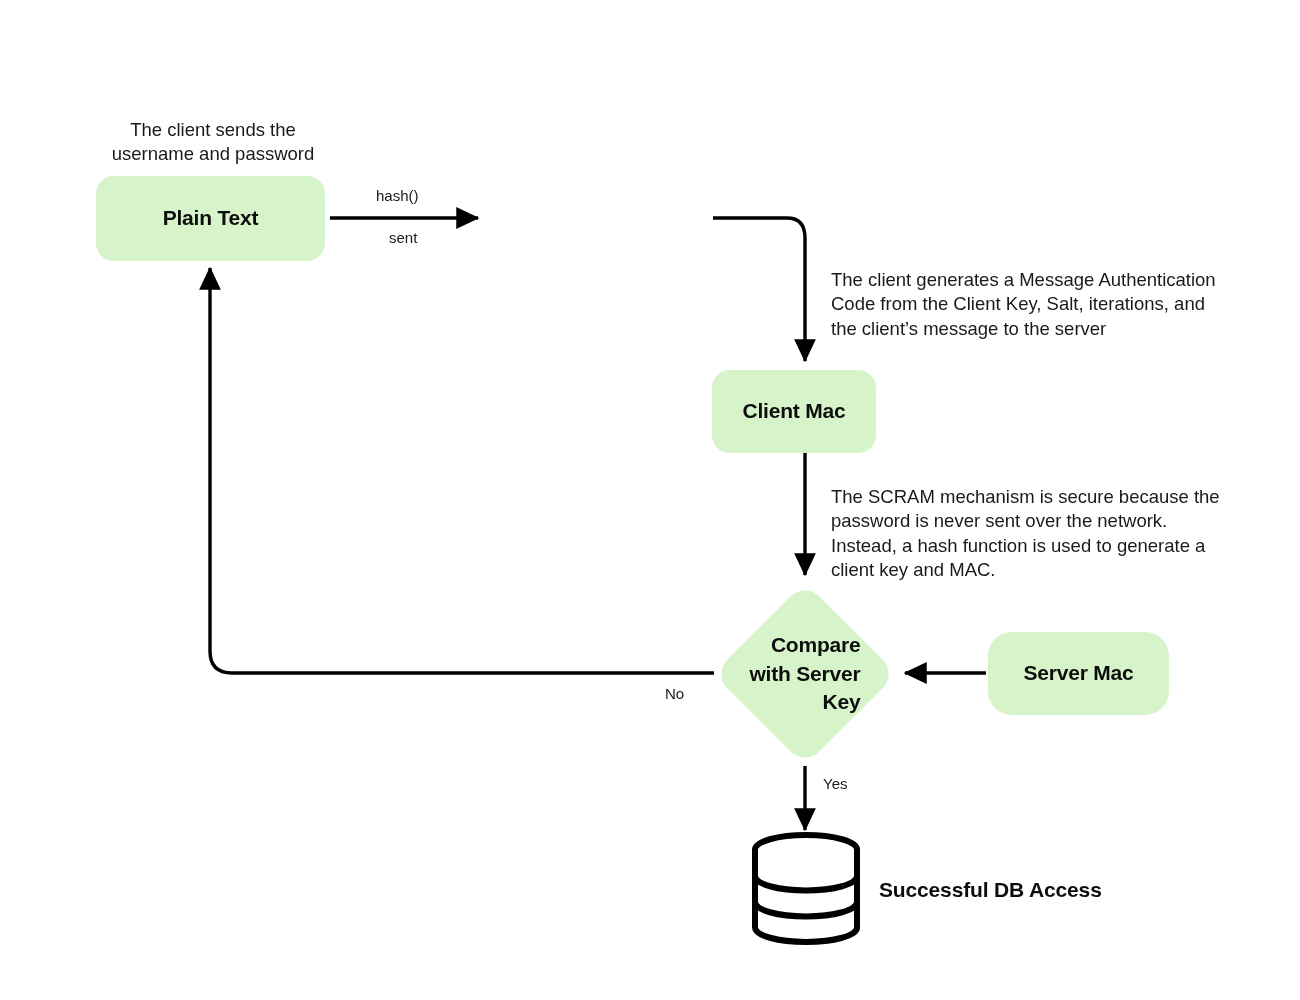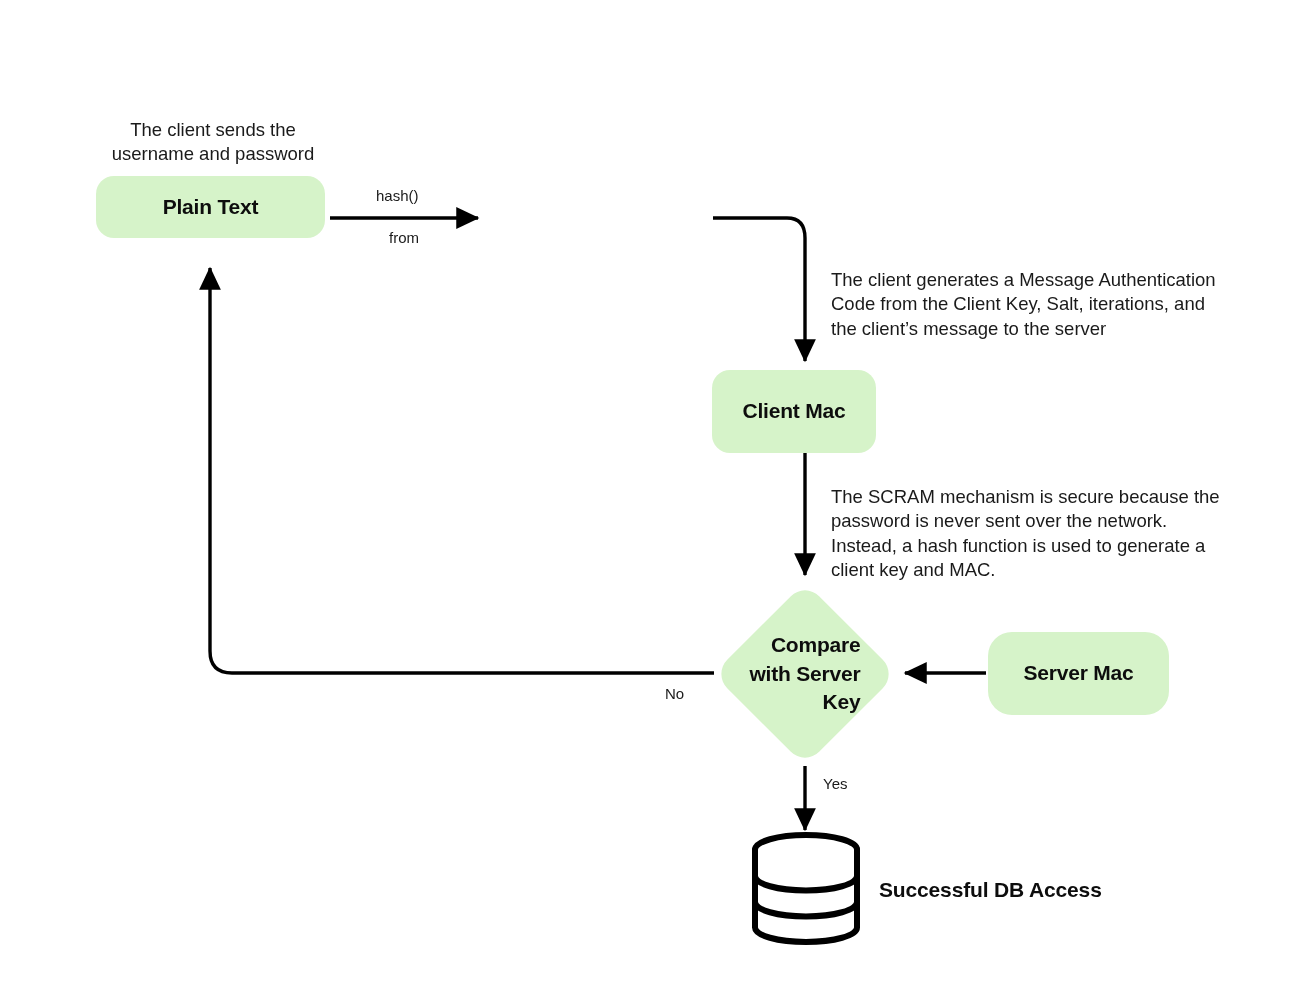--- a/index.html
+++ b/index.html
@@ -44,21 +44,21 @@
     font-size: 21px;
     line-height: 1.28;
     letter-spacing: -0.2px;
     color: #0d0d0d;
     padding: 4px 10px;
   }
   .node-label {
     display: block;
     white-space: pre-line;
   }
-  #node-plain-text   { left: 96px;  top: 176px; width: 229px; height: 62px; }
+  #node-plain-text   { left: 96px;  top: 176px; width: 229px; height: 85px; }
   #node-salted-hash  { left: 487px; top: 176px; width: 226px; height: 85px; }
   #node-client-mac   { left: 712px; top: 370px; width: 164px; height: 83px; }
   #node-server-mac   { left: 988px; top: 632px; width: 181px; height: 83px; border-radius: 24px; }
 
   
   #node-decision {
     position: absolute;
     left: 714px;
     top: 583px;
     width: 182px;
@@ -200,21 +200,21 @@
 
   <div class="caption" id="caption-client-sends">The client sends the
 username and password</div>
 
   <div class="caption" id="caption-client-generates">The client generates a Message Authentication Code from the Client Key, Salt, iterations, and the client’s message to the server</div>
 
   <div class="caption" id="caption-scram-secure">The SCRAM mechanism is secure because the password is never sent over the network. Instead, a hash function is used to generate a client key and MAC.</div>
 
   <div class="edge-label" id="label-hash">hash()</div>
 
-  <div class="edge-label" id="label-salt">from</div>
+  <div class="edge-label" id="label-salt">sent</div>
 
   <div class="edge-label" id="label-no">No</div>
 
   <div class="edge-label" id="label-yes">Yes</div>
 
   <div id="label-db-access">Successful DB Access</div>
 
 </div>
 
 </body></html>

